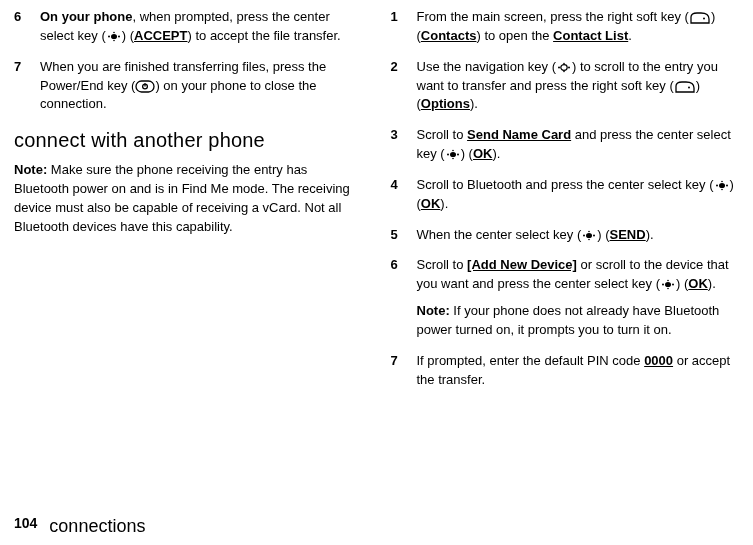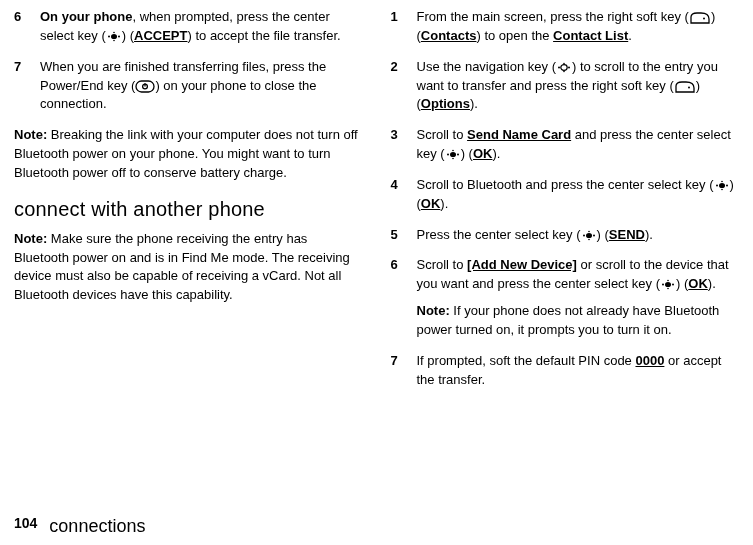--- a/index.html
+++ b/index.html
@@ -91,23 +91,20 @@
         <div class="step-num">7</div>
         <div class="step-body">
           <span>When you are finished transferring files, press the Power/End key (</span><svg class="ioval" width="20" height="13">
               <rect x="1" y="1" width="18" height="11" rx="5.5" ry="5.5" fill="none" stroke="#000" stroke-width="1.3"></rect>
               <circle cx="10" cy="6.5" r="2.4" fill="none" stroke="#000" stroke-width="1.3"></circle>
               <line x1="10" y1="3.2" x2="10" y2="6.5" stroke="#000" stroke-width="1.3"></line>
             </svg><span>) on your phone to close the connection.</span>
         </div>
       </div>
 
-      <div class="para">
-        <span class="bold">Note:</span><span> Breaking the link with your computer does not turn off Bluetooth power on your phone. You might want to turn Bluetooth power off to conserve battery charge.</span>
-      </div>
 
       <div class="h2">connect with another phone</div>
 
 
 
       <div class="para" style="margin-bottom:12px;">
         <span class="bold">Note:</span><span> Make sure the phone receiving the entry has Bluetooth power on and is in Find Me mode. The receiving device must also be capable of receiving a vCard. Not all Bluetooth devices have this capability.</span>
       </div>
 
     </div>
@@ -162,21 +159,21 @@
               <circle cx="8" cy="2.5" r="0.8" fill="#000"></circle>
               <circle cx="8" cy="10.5" r="0.8" fill="#000"></circle>
               <ellipse cx="8" cy="6.5" rx="3" ry="2.6" fill="#000"></ellipse>
             </svg><span>) (</span><span class="cond">OK</span><span>).</span>
         </div>
       </div>
 
       <div class="step">
         <div class="step-num">5</div>
         <div class="step-body">
-          <span>Press the center select key (</span><svg class="ikey" width="16" height="13">
+          <span>When the center select key (</span><svg class="ikey" width="16" height="13">
               <circle cx="3" cy="6.5" r="1" fill="#000"></circle>
               <circle cx="13" cy="6.5" r="1" fill="#000"></circle>
               <circle cx="8" cy="2.5" r="0.8" fill="#000"></circle>
               <circle cx="8" cy="10.5" r="0.8" fill="#000"></circle>
               <ellipse cx="8" cy="6.5" rx="3" ry="2.6" fill="#000"></ellipse>
             </svg><span>) (</span><span class="cond">SEND</span><span>).</span>
         </div>
       </div>
 
       <div class="step">
@@ -190,21 +187,21 @@
               <ellipse cx="8" cy="6.5" rx="3" ry="2.6" fill="#000"></ellipse>
             </svg><span>) (</span><span class="cond">OK</span><span>).</span>
           <div style="height:8px"></div>
           <span class="bold">Note:</span><span> If your phone does not already have Bluetooth power turned on, it prompts you to turn it on.</span>
         </div>
       </div>
 
       <div class="step" style="margin-bottom:0;">
         <div class="step-num">7</div>
         <div class="step-body">
-          <span>If prompted, soft the default PIN code </span><span class="cond">0000</span><span></span><span> or accept the transfer.</span>
+          <span>If prompted, enter the default PIN code </span><span class="cond">0000</span><span></span><span> or accept the transfer.</span>
         </div>
       </div>
 
     </div>
   </div>
 
   <div class="footer">
     <span class="pnum">104</span>
     <span class="sect">connections</span>
   </div>

